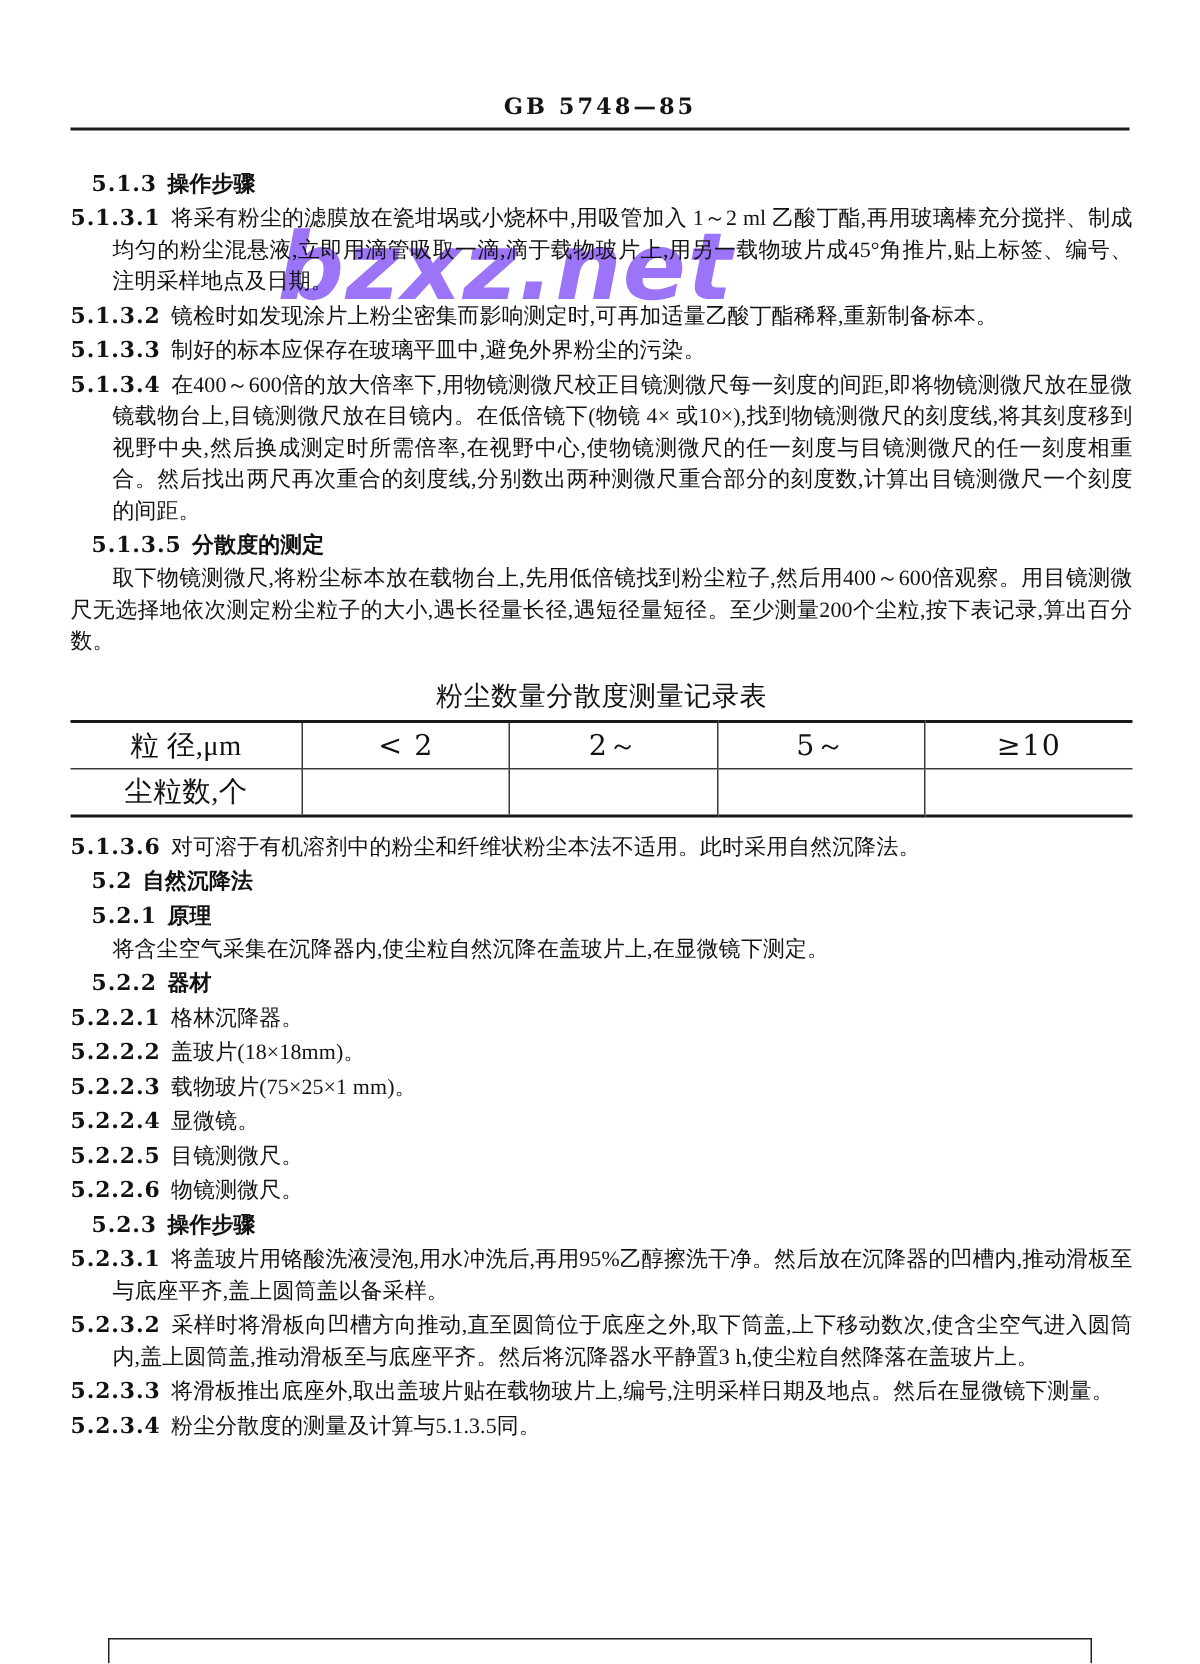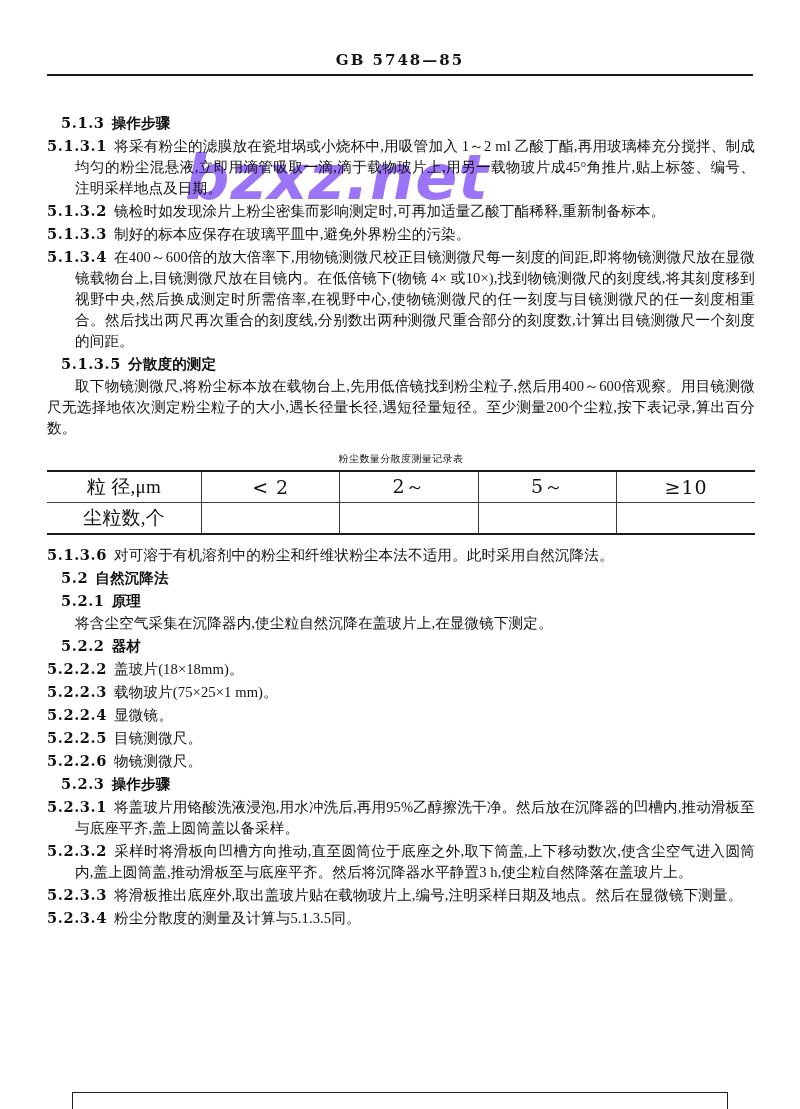--- a/index.html
+++ b/index.html
@@ -38,21 +38,21 @@
     pointer-events: none;
     z-index: 0;
     line-height: 80px;
     white-space: nowrap;
   }
 
   
   .header {
     position: absolute;
     left: 47px;
-    top: 51px;
+    top: 62px;
     width: 706px;
     z-index: 2;
   }
   .header-title {
     text-align: center;
     font-family: "DejaVu Serif", serif;
     font-weight: bold;
     font-size: 15px;
     letter-spacing: 2px;
     color: #151515;
@@ -95,21 +95,21 @@
   .ind2 { padding-left: 28px; } 
 
   .p.flow {
     padding-left: 0;
     text-indent: 28px;
   }
 
   
   .table-caption {
     text-align: center;
-    font-size: 10px;
+    font-size: 18px;
     font-weight: normal;
     color: #121212;
     margin: 7px 0 4px 0;
     letter-spacing: .4px;
   }
   table.rec {
     border-collapse: collapse;
     width: 708px;
     table-layout: fixed;
   }
@@ -197,20 +197,21 @@
     </table>
 
     <div class="gap-md"></div>
 
     <div id="body-part-2">
         <div class="p ind2" style="text-indent: -28px;"><span class="num">5.1.3.6</span><span>对可溶于有机溶剂中的粉尘和纤维状粉尘本法不适用。此时采用自然沉降法。</span></div>
         <div class="p heading ind1"><span class="num">5.2</span><span>自然沉降法</span></div>
         <div class="p heading ind1"><span class="num">5.2.1</span><span>原理</span></div>
         <div class="p flow"><span>将含尘空气采集在沉降器内,使尘粒自然沉降在盖玻片上,在显微镜下测定。</span></div>
         <div class="p heading ind1"><span class="num">5.2.2</span><span>器材</span></div>
+        <div class="p ind2" style="text-indent: -28px;"><span class="num">5.2.2.1</span><span>格林沉降器。</span></div>
         <div class="p ind2" style="text-indent: -28px;"><span class="num">5.2.2.2</span><span>盖玻片(18×18mm)。</span></div>
         <div class="p ind2" style="text-indent: -28px;"><span class="num">5.2.2.3</span><span>载物玻片(75×25×1 mm)。</span></div>
         <div class="p ind2" style="text-indent: -28px;"><span class="num">5.2.2.4</span><span>显微镜。</span></div>
         <div class="p ind2" style="text-indent: -28px;"><span class="num">5.2.2.5</span><span>目镜测微尺。</span></div>
         <div class="p ind2" style="text-indent: -28px;"><span class="num">5.2.2.6</span><span>物镜测微尺。</span></div>
         <div class="p heading ind1"><span class="num">5.2.3</span><span>操作步骤</span></div>
         <div class="p ind2" style="text-indent: -28px;"><span class="num">5.2.3.1</span><span>将盖玻片用铬酸洗液浸泡,用水冲洗后,再用95%乙醇擦洗干净。然后放在沉降器的凹槽内,推动滑板至与底座平齐,盖上圆筒盖以备采样。</span></div>
         <div class="p ind2" style="text-indent: -28px;"><span class="num">5.2.3.2</span><span>采样时将滑板向凹槽方向推动,直至圆筒位于底座之外,取下筒盖,上下移动数次,使含尘空气进入圆筒内,盖上圆筒盖,推动滑板至与底座平齐。然后将沉降器水平静置3 h,使尘粒自然降落在盖玻片上。</span></div>
         <div class="p ind2" style="text-indent: -28px;"><span class="num">5.2.3.3</span><span>将滑板推出底座外,取出盖玻片贴在载物玻片上,编号,注明采样日期及地点。然后在显微镜下测量。</span></div>
         <div class="p ind2" style="text-indent: -28px;"><span class="num">5.2.3.4</span><span>粉尘分散度的测量及计算与5.1.3.5同。</span></div>

